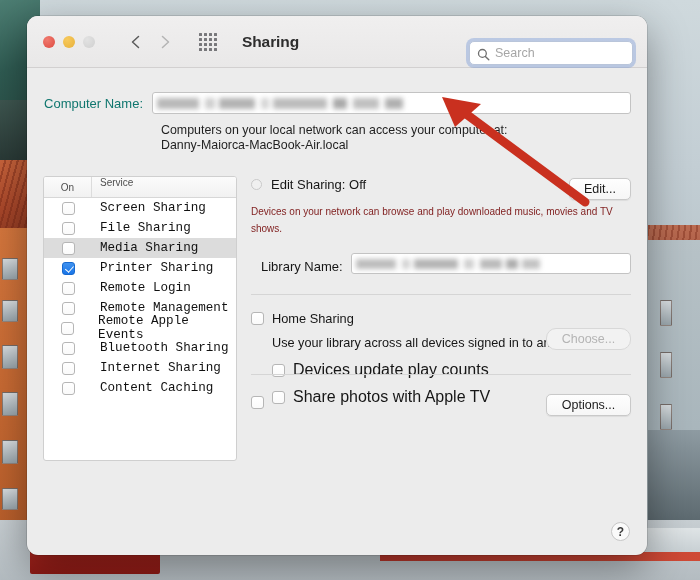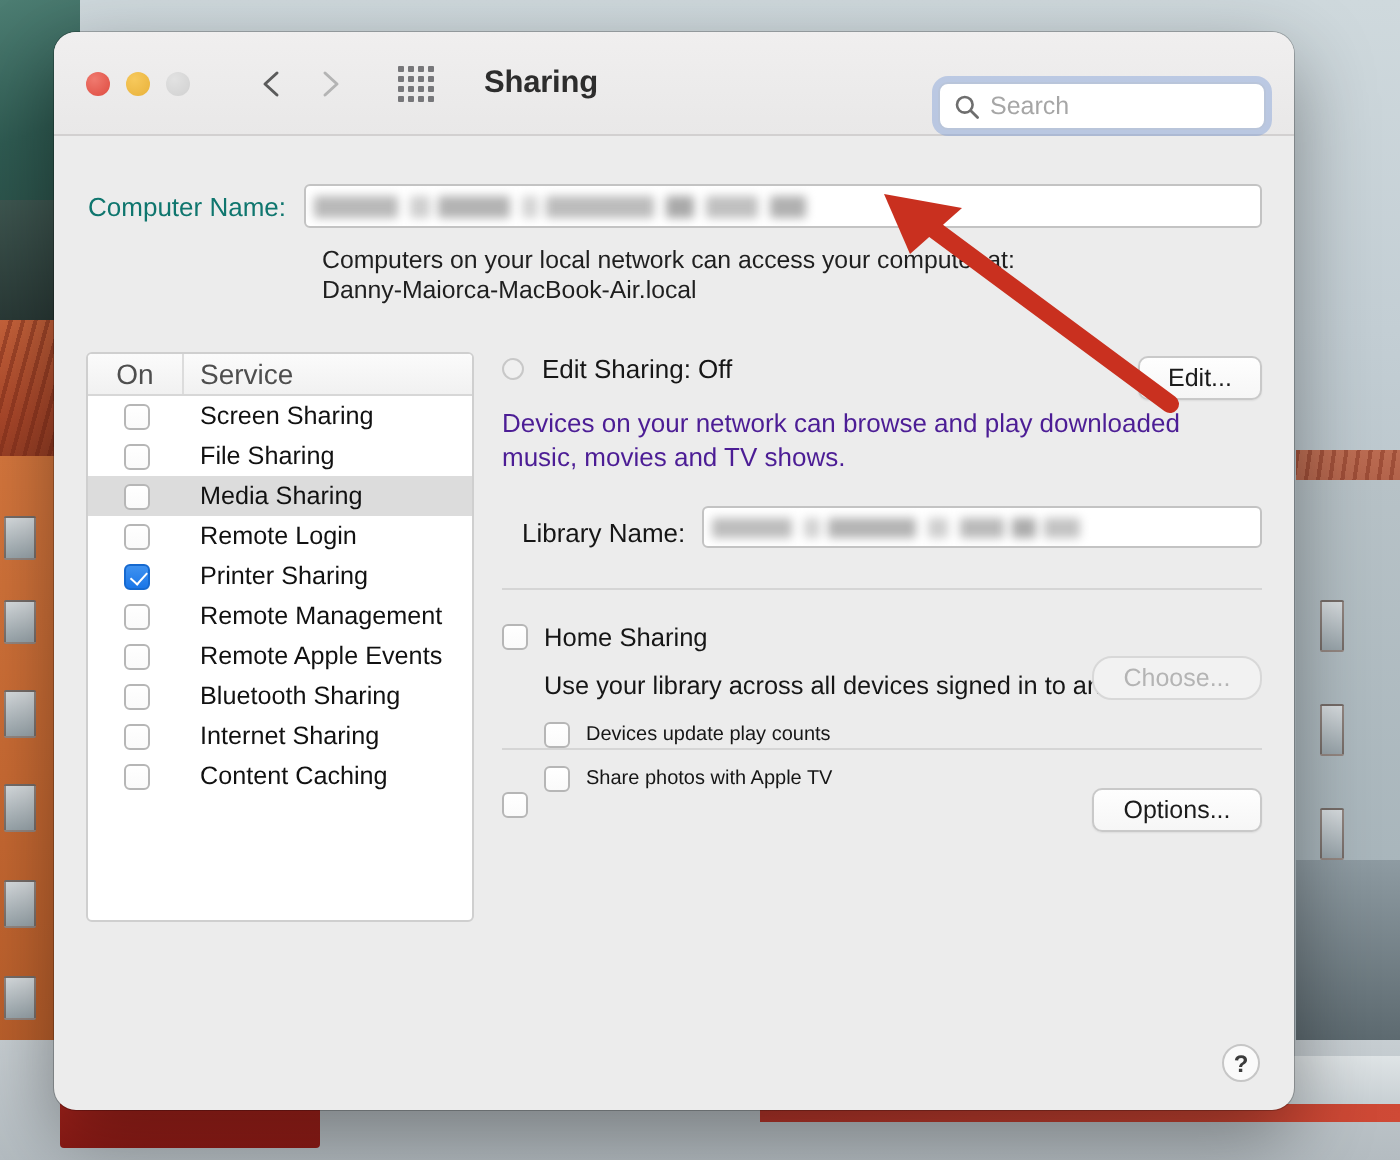--- a/index.html
+++ b/index.html
@@ -197,33 +197,33 @@
     background: #fff;
     border: 1px solid #cfcfcf;
     border-radius: 3px;
     overflow: hidden;
     flex: 0 0 auto;
   }
   #svc-head {
     display: flex; height: 21px;
     background: linear-gradient(180deg,#fbfbfb,#f1f1f1);
     border-bottom: 1px solid #d7d7d7;
-    font-size: 14px; color: #4e4e4e;
-    align-items: center;
+    font-size: 10px; color: #4e4e4e;
+    align-items: flex-start;
   }
   #svc-head .c-on { width: 48px; text-align: center; border-right: 1px solid #dcdcdc; height:100%; display:flex; align-items:center; justify-content:center;}
   #svc-head .c-svc { padding-left: 8px; }
 
   .svc-row {
     display: flex; align-items: center; height: 20px;
     font-size: 12.6px; color: #111;
   }
   .svc-row.selected { background: #dcdcdc; }
   .svc-row .cell-on { width: 48px; display: flex; align-items: center; justify-content: center; }
-  .svc-row .cell-name { padding-left: 8px; }
+  .svc-row .cell-name { padding-left: 8px; font-family: Liberation Mono, monospace; }
 
   .cb {
     width: 13px; height: 13px; border-radius: 3px;
     background: linear-gradient(180deg,#fff,#fafafa);
     border: 1px solid #b6b6b6;
     display: inline-block; position: relative; flex: 0 0 auto;
   }
   .cb.checked {
     background: linear-gradient(180deg,#3f92f0,#1a76e8);
     border-color: #1669cf;
@@ -239,37 +239,37 @@
   #detail { flex: 1 1 auto; padding-top: 1px; position: relative; }
 
   .row-status { display: flex; align-items: center; gap: 9px; }
   .status-dot {
     width: 11px; height: 11px; border-radius: 50%;
     background: #f0f0f0; border: 1px solid #c8c8c8; flex: 0 0 auto;
   }
   #status-text { font-size: 13px; color: #161616; }
 
   #desc {
-    margin-top: 12px; font-size: 13px; color: #4c1d95;
+    margin-top: 12px; font-size: 10px; color: #7f1d1d;
     line-height: 16.5px; max-width: 400px;
   }
 
   #lib-row { display: flex; align-items: flex-end; margin-top: 16px; margin-left: 10px; }
   #lib-label { font-size: 13px; color: #161616; margin-right: 8px; }
   #lib-field {
     flex: 1 1 auto; height: 21px; background: #fff;
     border: 1px solid #c3c3c3; border-radius: 3px;
     position: relative; overflow: hidden;
   }
 
   .divider { height: 1px; background: #d5d5d5; margin-top: 20px; }
 
   .chk-row { display: flex; align-items: center; gap: 8px; }
   .chk-label { font-size: 12.8px; color: #161616; }
-  .chk-label.sub { font-size: 10px; }
+  .chk-label.sub { font-size: 16px; }
   #home-sharing-row { margin-top: 16px; }
   #home-desc { margin-top: 10px; margin-left: 21px; font-size: 12.7px; color: #161616; }
   #dev-update-row { margin-top: 11px; margin-left: 21px; }
   #share-photos-row { margin-top: 9px; margin-left: 21px; }
 
   .btn {
     width: 85px; height: 22px;
     background: linear-gradient(180deg,#fefefe,#f6f6f6);
     border: 1px solid #c9c9c9; border-radius: 5px;
     font-size: 12.5px; color: #1b1b1b;
@@ -427,29 +427,29 @@
                 <div class="cell-name">File Sharing</div>
               </div>
               <div class="svc-row selected">
                 <div class="cell-on">
                   <span class="cb"></span>
                 </div>
                 <div class="cell-name">Media Sharing</div>
               </div>
               <div class="svc-row">
                 <div class="cell-on">
+                  <span class="cb checked"></span>
+                </div>
+                <div class="cell-name">Printer Sharing</div>
+              </div>
+              <div class="svc-row">
+                <div class="cell-on">
                   <span class="cb"></span>
                 </div>
                 <div class="cell-name">Remote Login</div>
-              </div>
-              <div class="svc-row">
-                <div class="cell-on">
-                  <span class="cb checked"></span>
-                </div>
-                <div class="cell-name">Printer Sharing</div>
               </div>
               <div class="svc-row">
                 <div class="cell-on">
                   <span class="cb"></span>
                 </div>
                 <div class="cell-name">Remote Management</div>
               </div>
               <div class="svc-row">
                 <div class="cell-on">
                   <span class="cb"></span>

